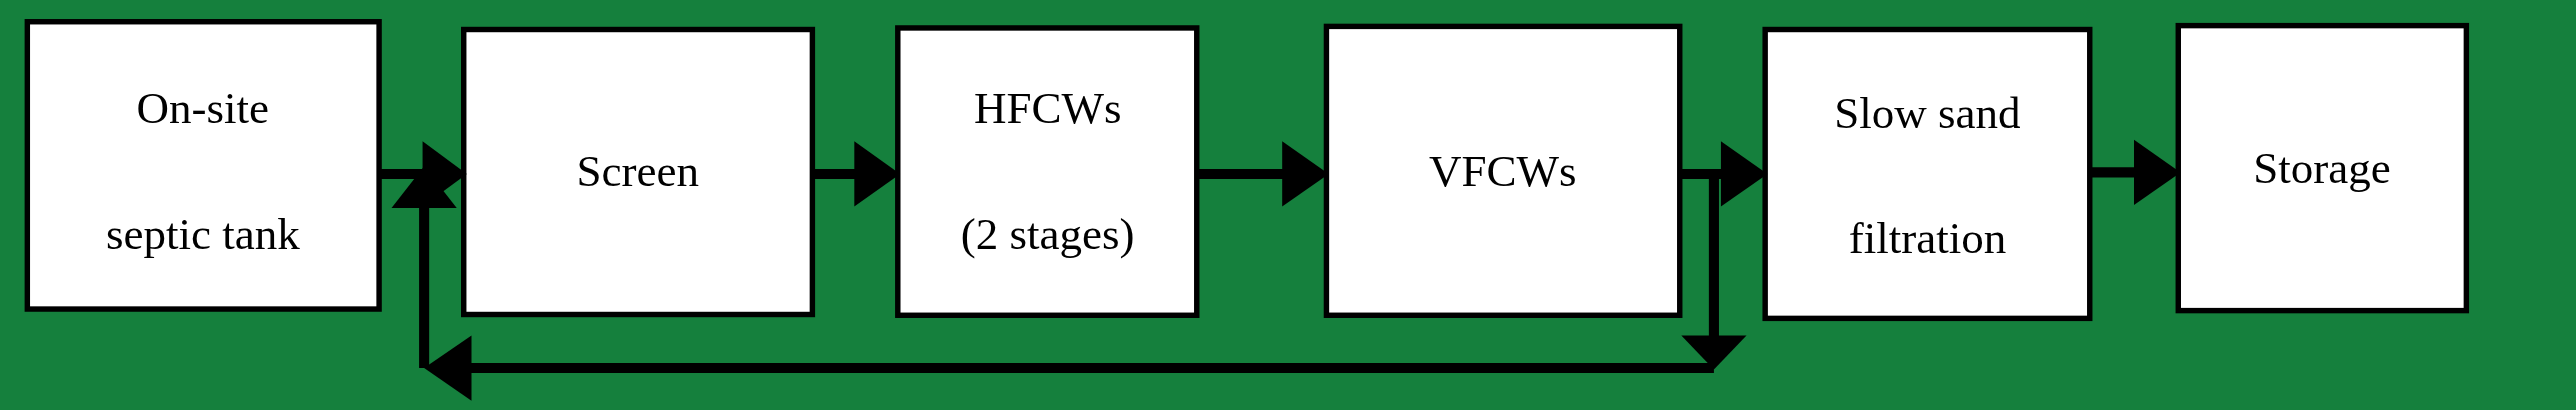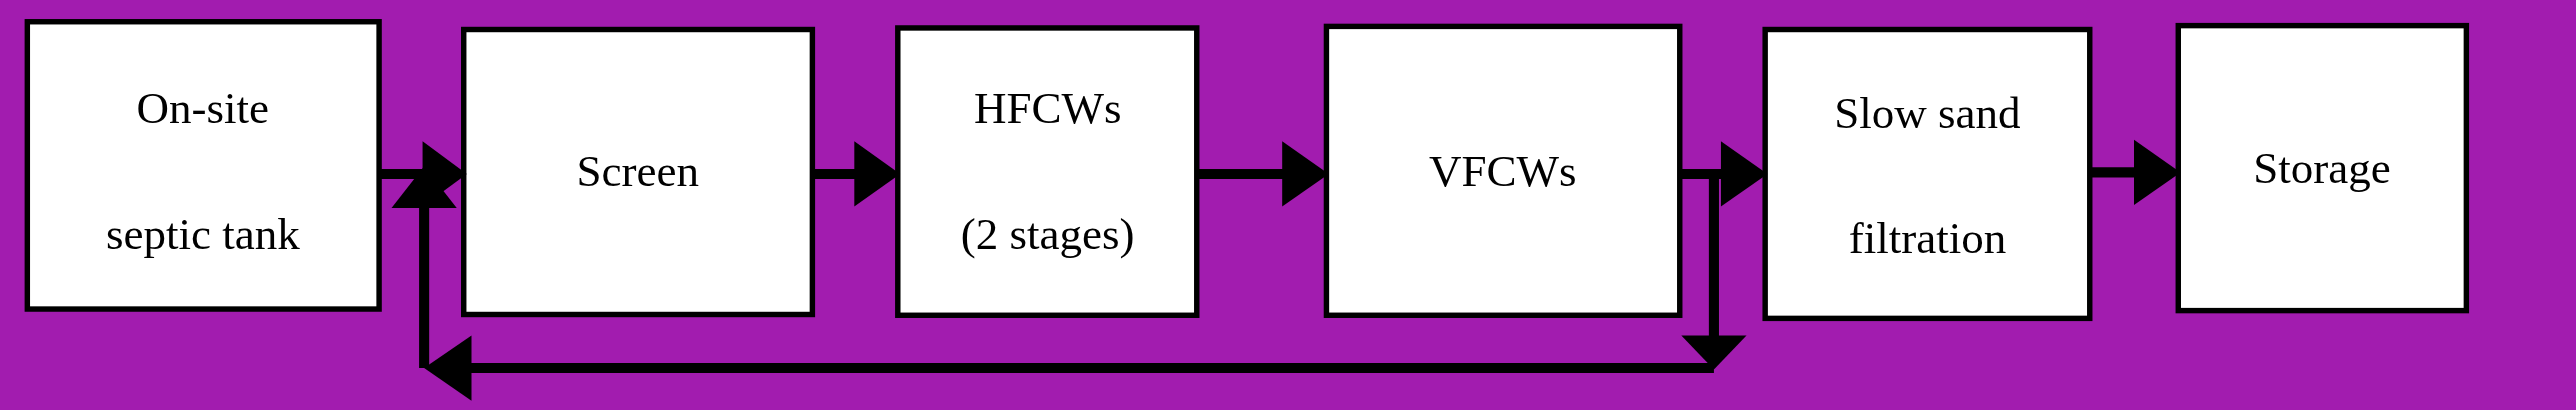--- a/index.html
+++ b/index.html
@@ -7,21 +7,21 @@
     padding: 0;
     background: #ffffff;
   }
   body {
     font-family: "Liberation Serif", "DejaVu Serif", serif;
   }
   #diagram-root {
     position: relative;
     width: 2576px;
     height: 410px;
-    background: #a21caf;
+    background: #15803d;
     overflow: hidden;
   }
   #flow-svg {
     display: block;
     width: 2576px;
     height: 410px;
   }
   .node-box {
     fill: #ffffff;
     stroke: #000000;

